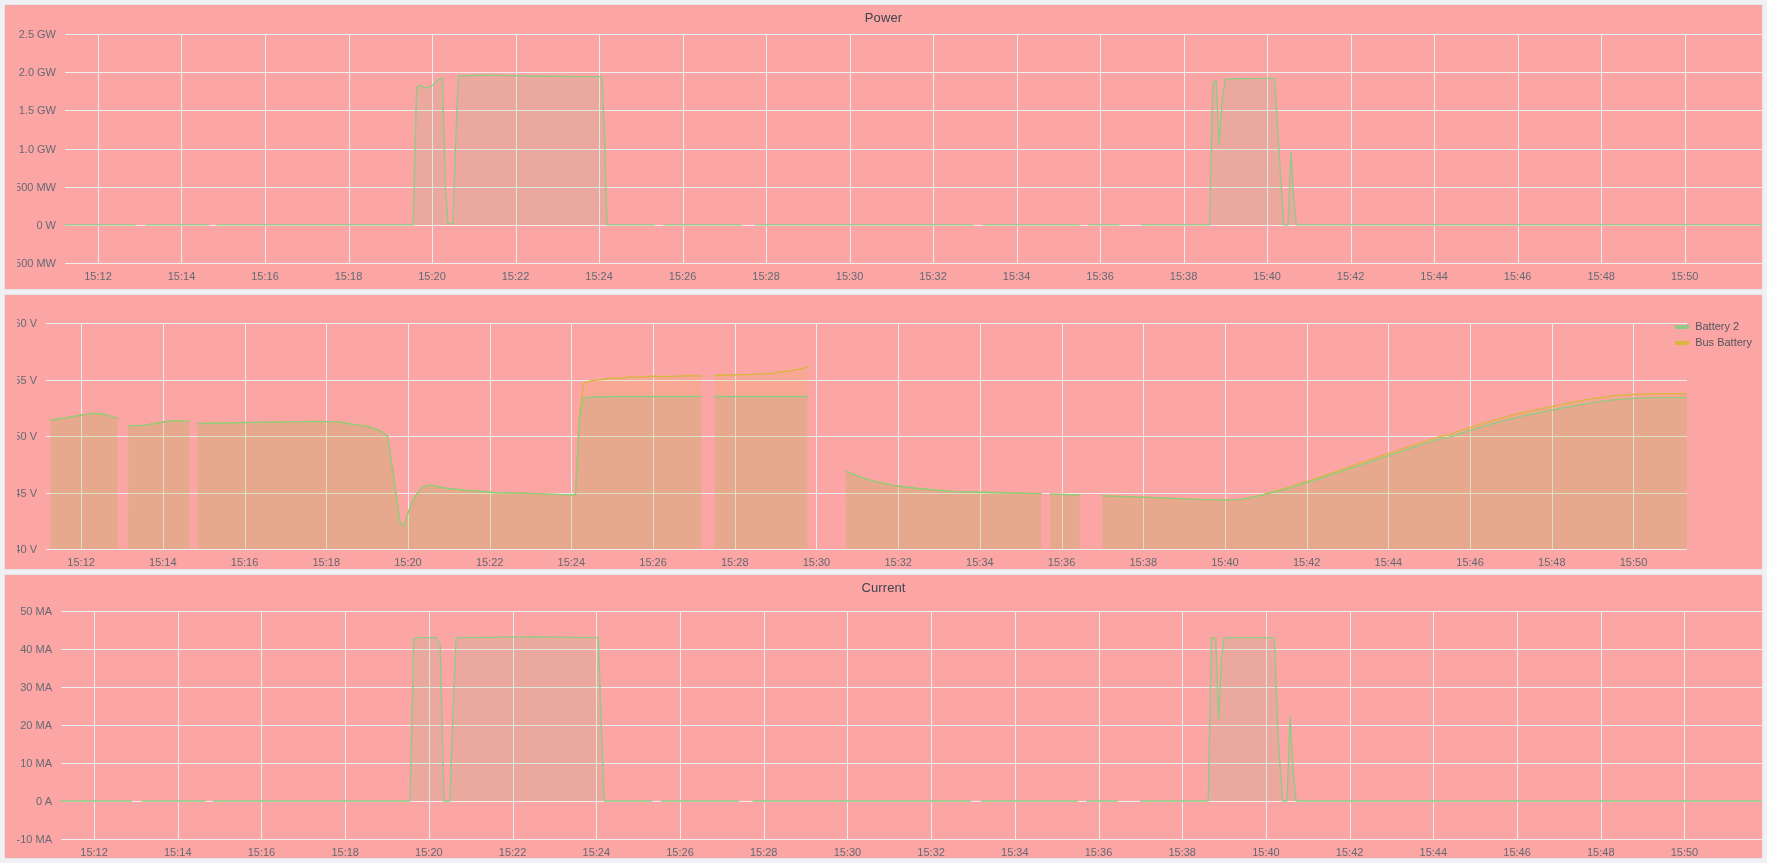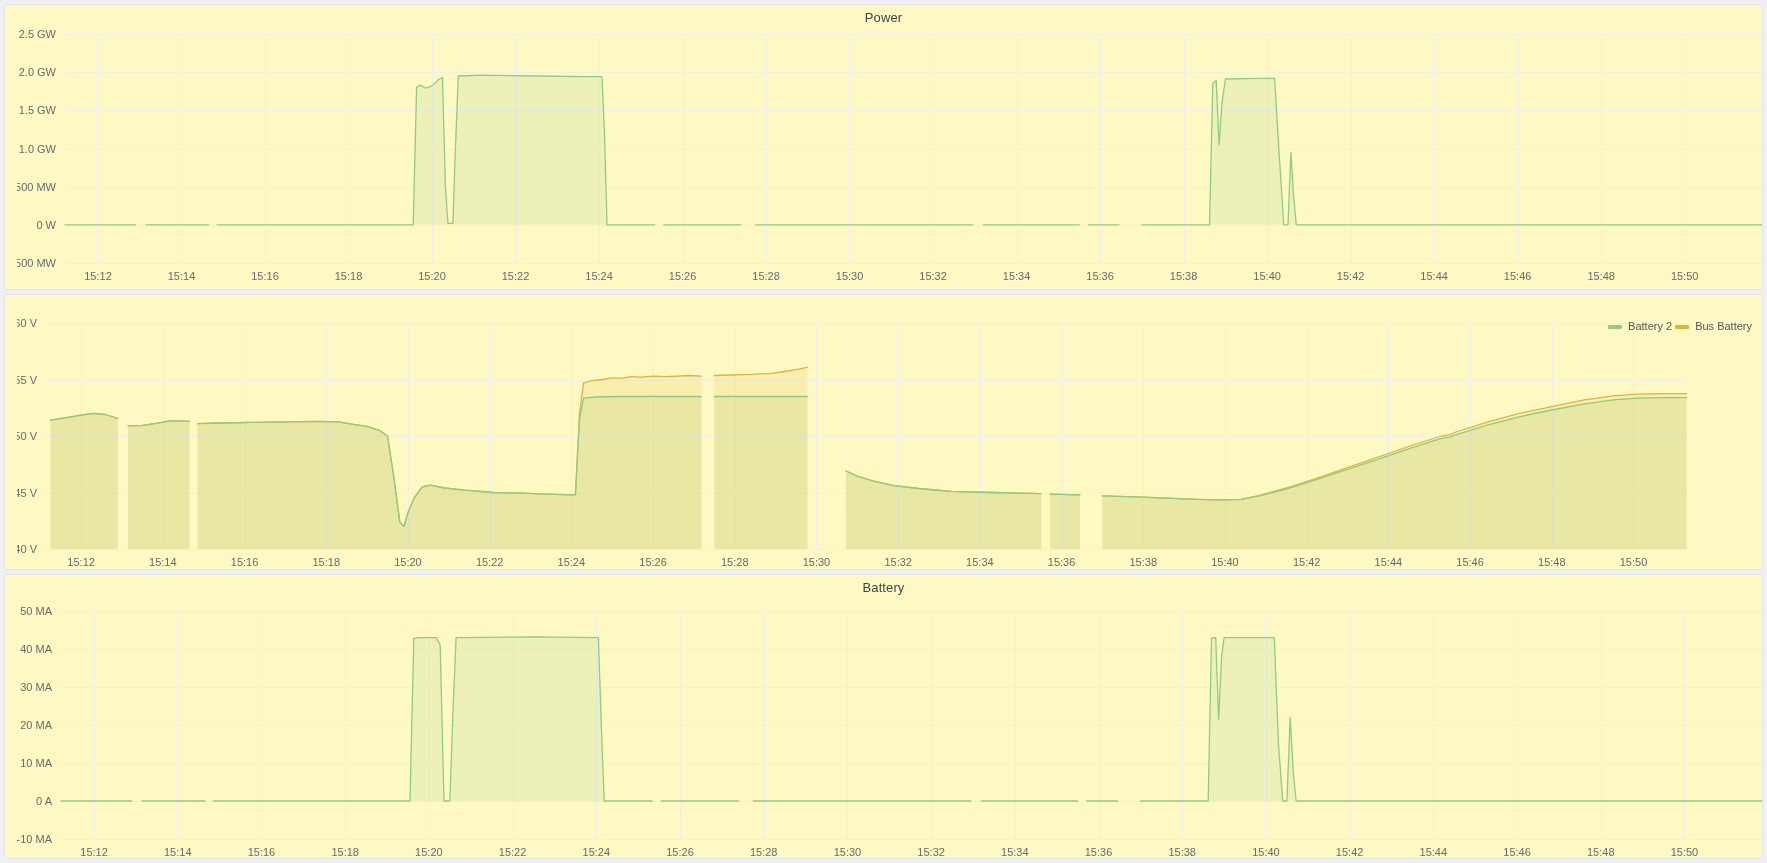--- a/index.html
+++ b/index.html
@@ -1,25 +1,25 @@
 <!DOCTYPE html>
 <html><head>
 <meta charset="utf-8">
 <style>
   * { margin:0; padding:0; box-sizing:border-box; }
   html,body { width:1767px; height:863px; background:#eef0f4; overflow:hidden;
     font-family:"Liberation Sans","DejaVu Sans",sans-serif; }
   .dashboard { position:relative; width:1767px; height:863px; }
-  .panel { position:absolute; left:4px; width:1759px; background:#fef9c3;
+  .panel { position:absolute; left:4px; width:1759px; background:#fca5a5;
     border:1px solid #e2e6e9; border-radius:2px; overflow:hidden; }
   .panel-title { position:absolute; top:5px; left:0; width:100%; text-align:center;
     font-size:13px; font-weight:500; color:#3f454c; letter-spacing:.1px; z-index:2; }
   .chart-svg { position:absolute; top:0; left:12px; z-index:1; }
   .legend { position:absolute; top:25px; right:10px; z-index:3; display:flex;
-    flex-direction:row; gap:3px; align-items:flex-start; }
+    flex-direction:column; gap:3px; align-items:flex-start; }
   .legend-item { display:flex; align-items:center; gap:6px; cursor:pointer; }
   .legend-swatch { width:14px; height:4px; border-radius:1px; display:inline-block; }
   .legend-label { font-size:11px; color:#52565c; line-height:13px; }
   text.tick { font-family:"Liberation Sans","DejaVu Sans",sans-serif; font-size:11px; fill:#646a71; }
 </style>
 </head>
 <body>
 
 <div class="dashboard">
 
@@ -186,21 +186,21 @@
         <span class="legend-label">Battery 2</span>
       </div>
       <div class="legend-item">
         <span class="legend-swatch" style="background: rgb(216, 183, 62);"></span>
         <span class="legend-label">Bus Battery</span>
       </div>
     </div>
   </div>
 
   <div class="panel" style="top:574px; height:285px;">
-    <div class="panel-title">Battery</div>
+    <div class="panel-title">Current</div>
     <div class="chart-svg"><svg width="1759" height="285" viewBox="0 0 1759 285">
           <line x1="77.5" y1="36" x2="77.5" y2="264" stroke="#eceef0" stroke-width="1" shape-rendering="crispEdges"></line>
           <line x1="161.5" y1="36" x2="161.5" y2="264" stroke="#eceef0" stroke-width="1" shape-rendering="crispEdges"></line>
           <line x1="244.5" y1="36" x2="244.5" y2="264" stroke="#eceef0" stroke-width="1" shape-rendering="crispEdges"></line>
           <line x1="328.5" y1="36" x2="328.5" y2="264" stroke="#eceef0" stroke-width="1" shape-rendering="crispEdges"></line>
           <line x1="412.5" y1="36" x2="412.5" y2="264" stroke="#eceef0" stroke-width="1" shape-rendering="crispEdges"></line>
           <line x1="496.5" y1="36" x2="496.5" y2="264" stroke="#eceef0" stroke-width="1" shape-rendering="crispEdges"></line>
           <line x1="579.5" y1="36" x2="579.5" y2="264" stroke="#eceef0" stroke-width="1" shape-rendering="crispEdges"></line>
           <line x1="663.5" y1="36" x2="663.5" y2="264" stroke="#eceef0" stroke-width="1" shape-rendering="crispEdges"></line>
           <line x1="747.5" y1="36" x2="747.5" y2="264" stroke="#eceef0" stroke-width="1" shape-rendering="crispEdges"></line>

